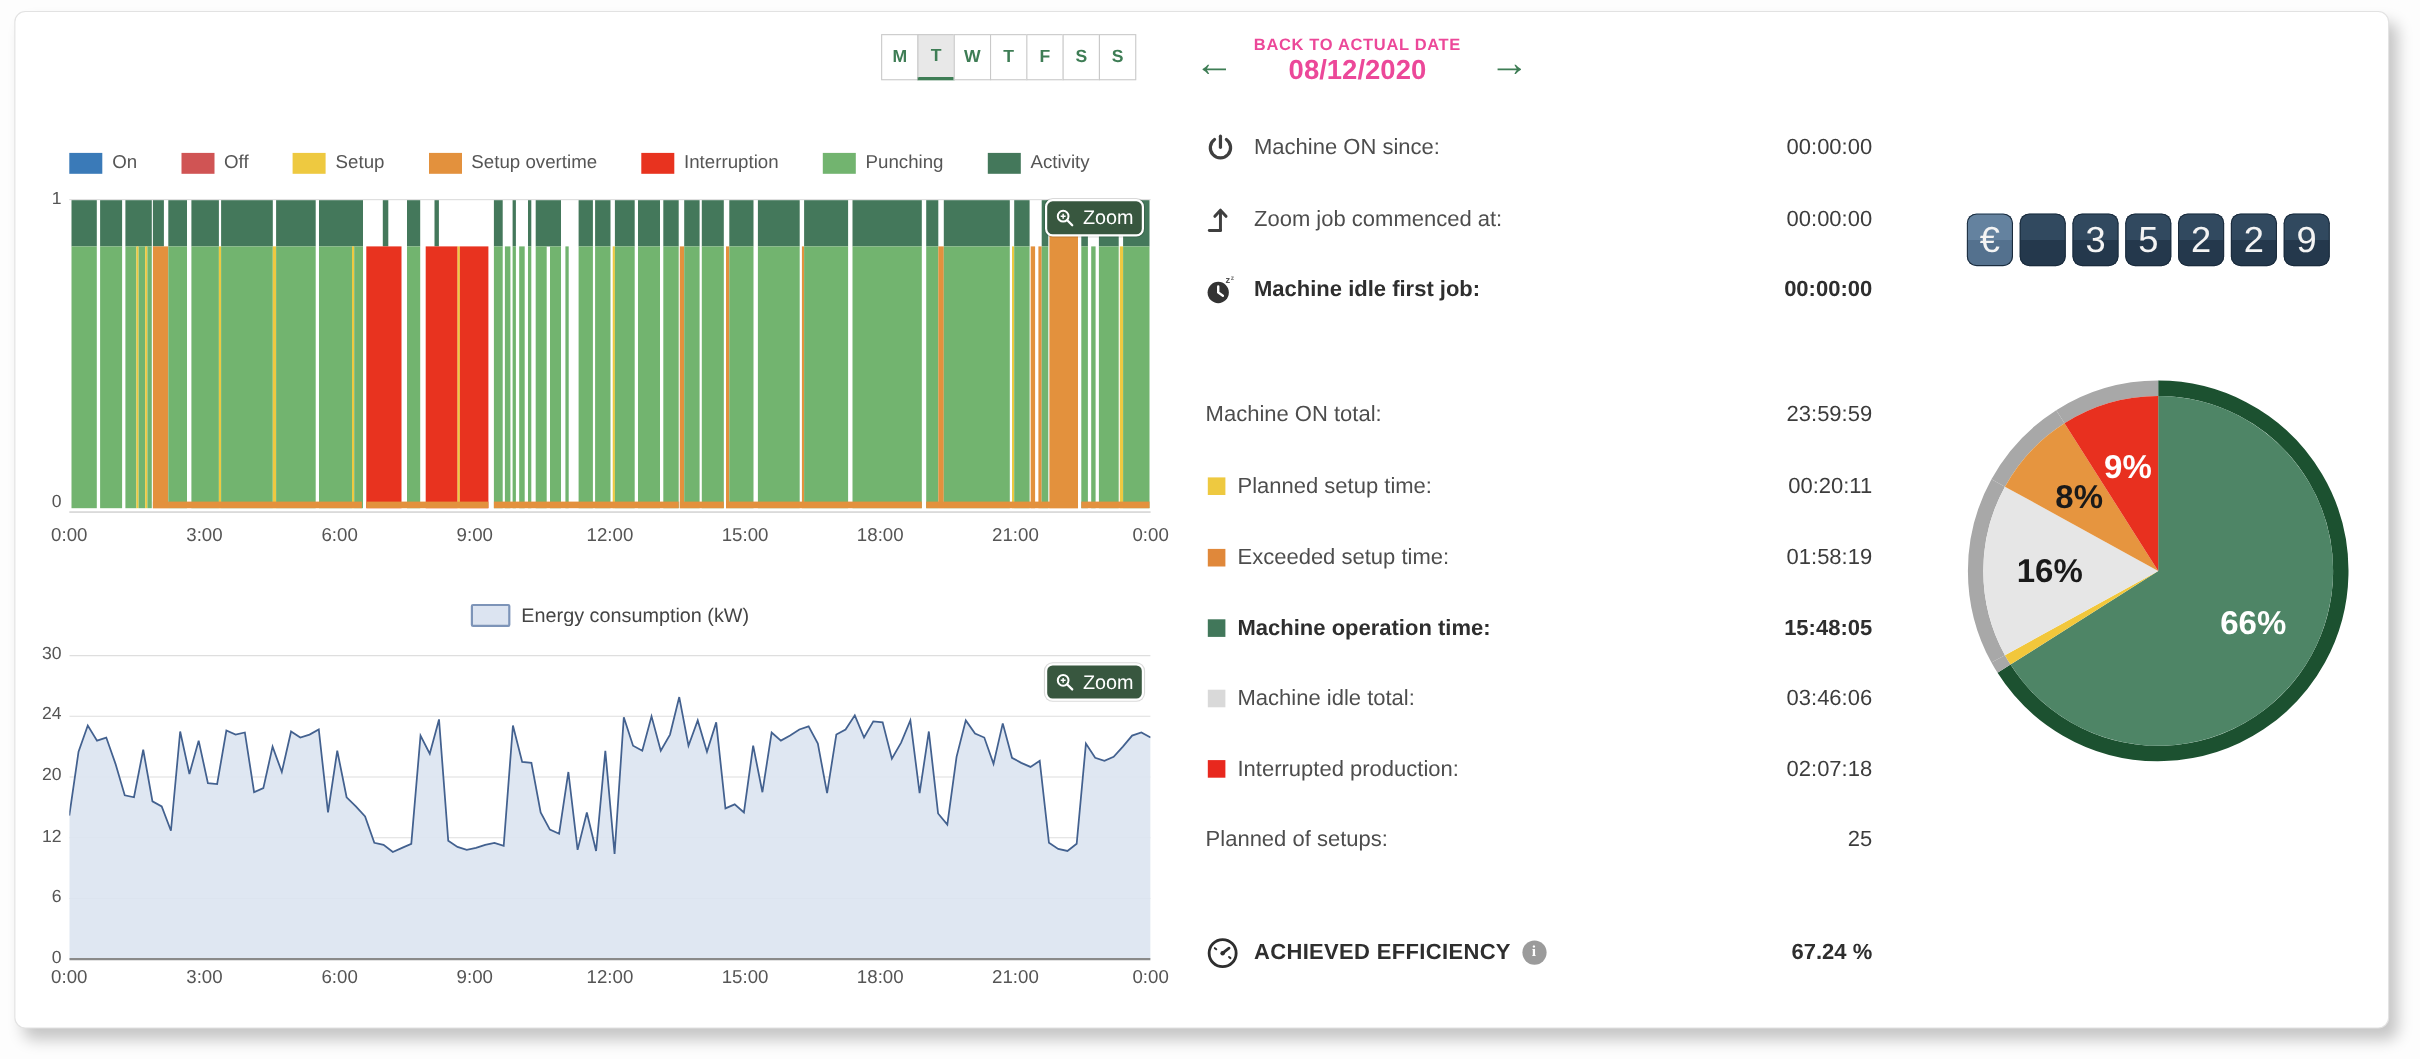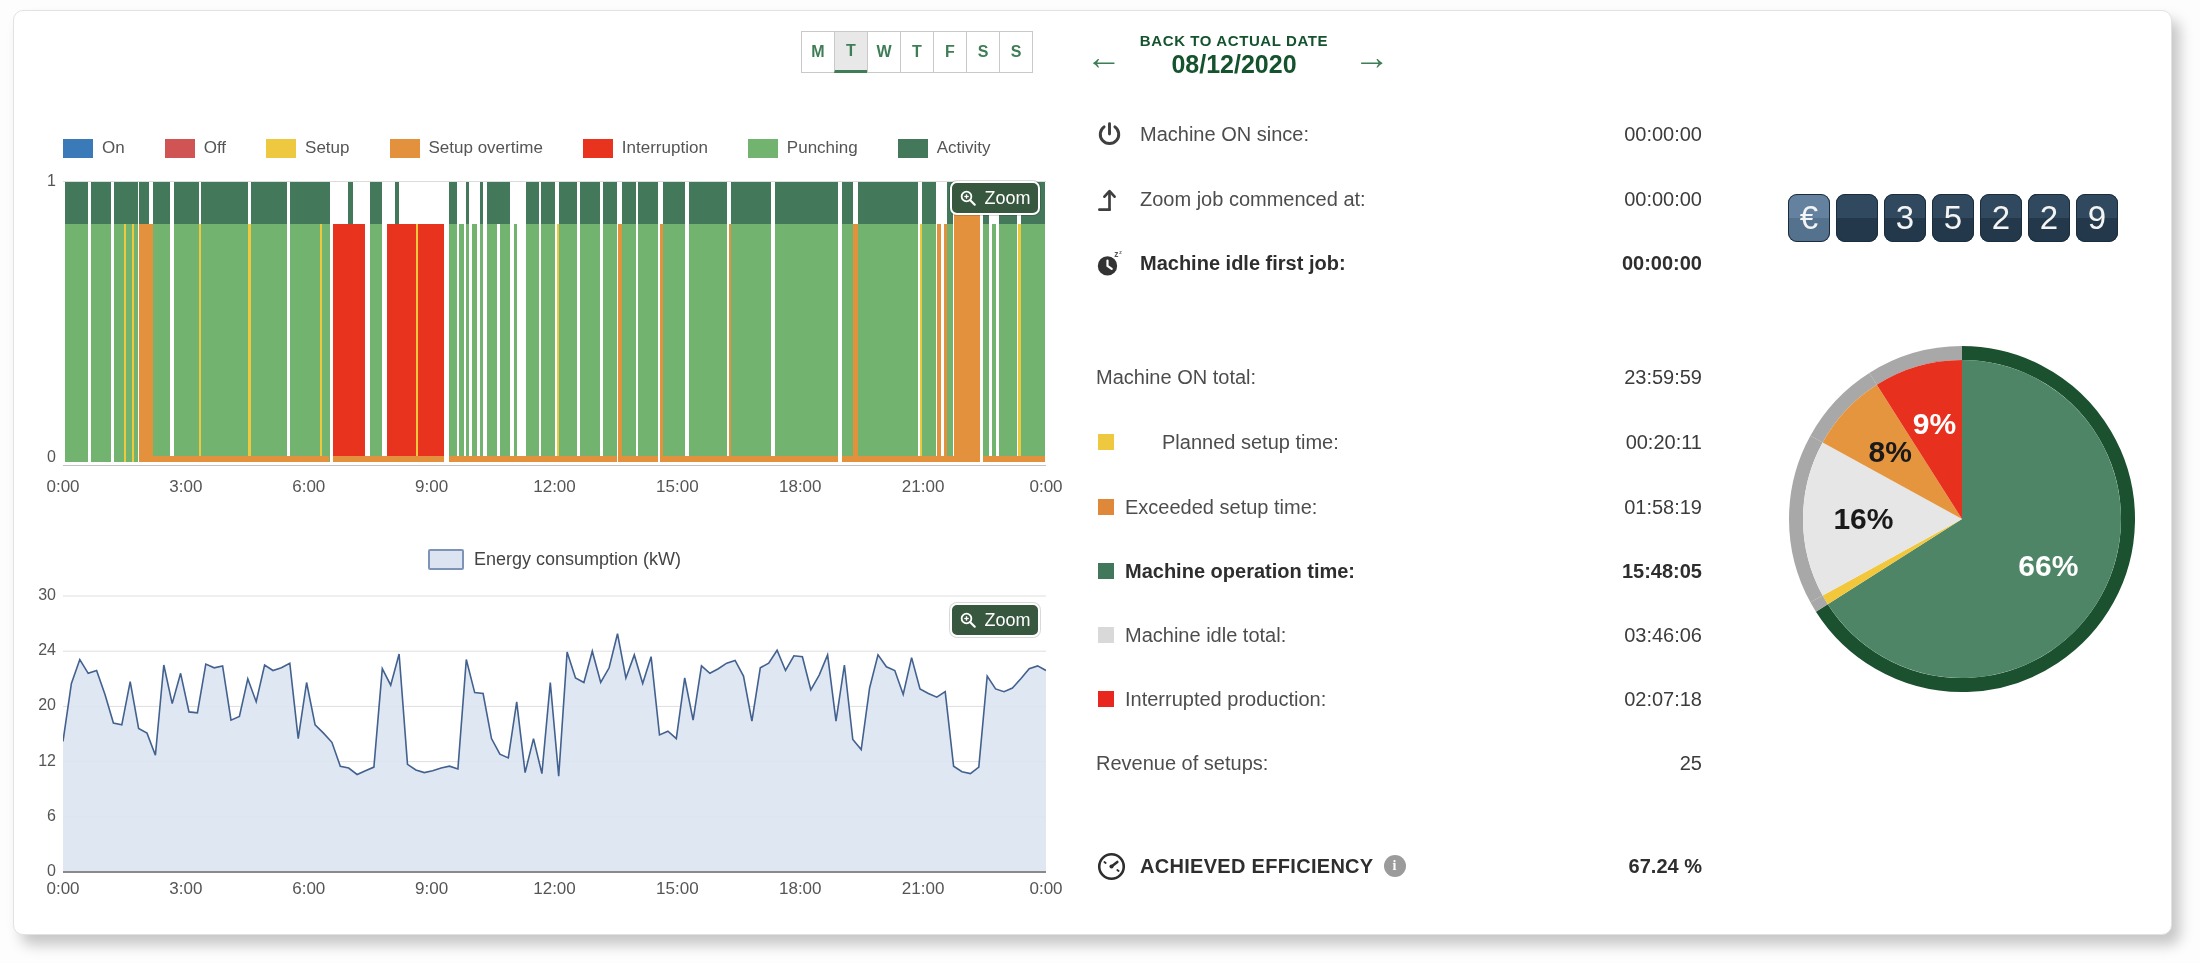--- a/index.html
+++ b/index.html
@@ -10,21 +10,21 @@
           box-shadow: 8px 10px 14px rgba(0,0,0,0.22); }
 
   
   .day-tabs { position:absolute; left:787px; top:20px; display:flex; }
   .day-tab { width:34px; height:42px; border:1px solid #c9c9c9; margin-left:-1px; background:#fff;
              display:flex; align-items:center; justify-content:center;
              color:#3e7d55; font-weight:bold; font-size:16px; cursor:pointer; }
   .day-tab:first-child { margin-left:0; }
   .day-tab.selected { background:#e8e8e8; border-bottom:3px solid #3e7d55; }
   .nav-arrow { position:absolute; color:#3e7d55; font-size:36px; font-weight:bold; line-height:36px; cursor:pointer; }
-  .date-block { position:absolute; left:1100px; top:21px; width:240px; text-align:center; color:#14532d; cursor:pointer; }
+  .date-block { position:absolute; left:1100px; top:21px; width:240px; text-align:center; color:#ec4899; cursor:pointer; }
   .date-block .back { font-size:15px; font-weight:bold; letter-spacing:0.6px; }
   .date-block .date { font-size:25px; font-weight:bold; margin-top:1px; }
 
   
   .legend { position:absolute; left:49px; top:127px; width:990px; display:flex; gap:40px; align-items:center; }
   .legend-item { display:flex; align-items:center; gap:9px; }
   .legend-swatch { width:30px; height:19px; }
   .legend-label { font-size:17px; color:#555; }
 
   .axis-val { position:absolute; width:26px; text-align:right; font-size:16px; color:#555; }
@@ -325,21 +325,21 @@
               <text x="19" y="4.5" font-size="5" font-weight="bold" fill="#777">z</text>
             </svg>
           </span>
           <span class="label">Machine idle first job:</span>
           <span class="value">00:00:00</span>
         </div>
         <div class="stat-row" style="top: 345px;">
           <span class="label">Machine ON total:</span>
           <span class="value">23:59:59</span>
         </div>
-        <div class="stat-row" style="top: 410px; gap: 37px;">
+        <div class="stat-row" style="top: 410px;">
           <span class="swatch" style="background: rgb(238, 201, 64); margin-left: 2px;"></span>
           <span class="label">Planned setup time:</span>
           <span class="value">00:20:11</span>
         </div>
         <div class="stat-row" style="top: 475px;">
           <span class="swatch" style="background: rgb(224, 136, 58); margin-left: 2px;"></span>
           <span class="label">Exceeded setup time:</span>
           <span class="value">01:58:19</span>
         </div>
         <div class="stat-row bold" style="top: 539px;">
@@ -351,21 +351,21 @@
           <span class="swatch" style="background: rgb(217, 217, 217); margin-left: 2px;"></span>
           <span class="label">Machine idle total:</span>
           <span class="value">03:46:06</span>
         </div>
         <div class="stat-row" style="top: 667px;">
           <span class="swatch" style="background: rgb(232, 40, 30); margin-left: 2px;"></span>
           <span class="label">Interrupted production:</span>
           <span class="value">02:07:18</span>
         </div>
         <div class="stat-row" style="top: 731px;">
-          <span class="label">Revenue of setups:</span>
+          <span class="label">Planned of setups:</span>
           <span class="value">25</span>
         </div>
         <div class="stat-row bold caps" style="top: 834px;">
           <span class="icon-slot">
             <svg width="31" height="31" viewBox="0 0 24 24">
               <circle cx="12" cy="12" r="9.5" fill="none" stroke="#2e2e2e" stroke-width="2"></circle>
               <path d="M12 12l4.5-3.5" stroke="#2e2e2e" stroke-width="2" stroke-linecap="round"></path>
               <circle cx="12" cy="12" r="1.6" fill="#2e2e2e"></circle>
               <path d="M6.5 8.5l1 .8M17.5 15.5l-1-.8" stroke="#2e2e2e" stroke-width="1.4" stroke-linecap="round"></path>
             </svg>

